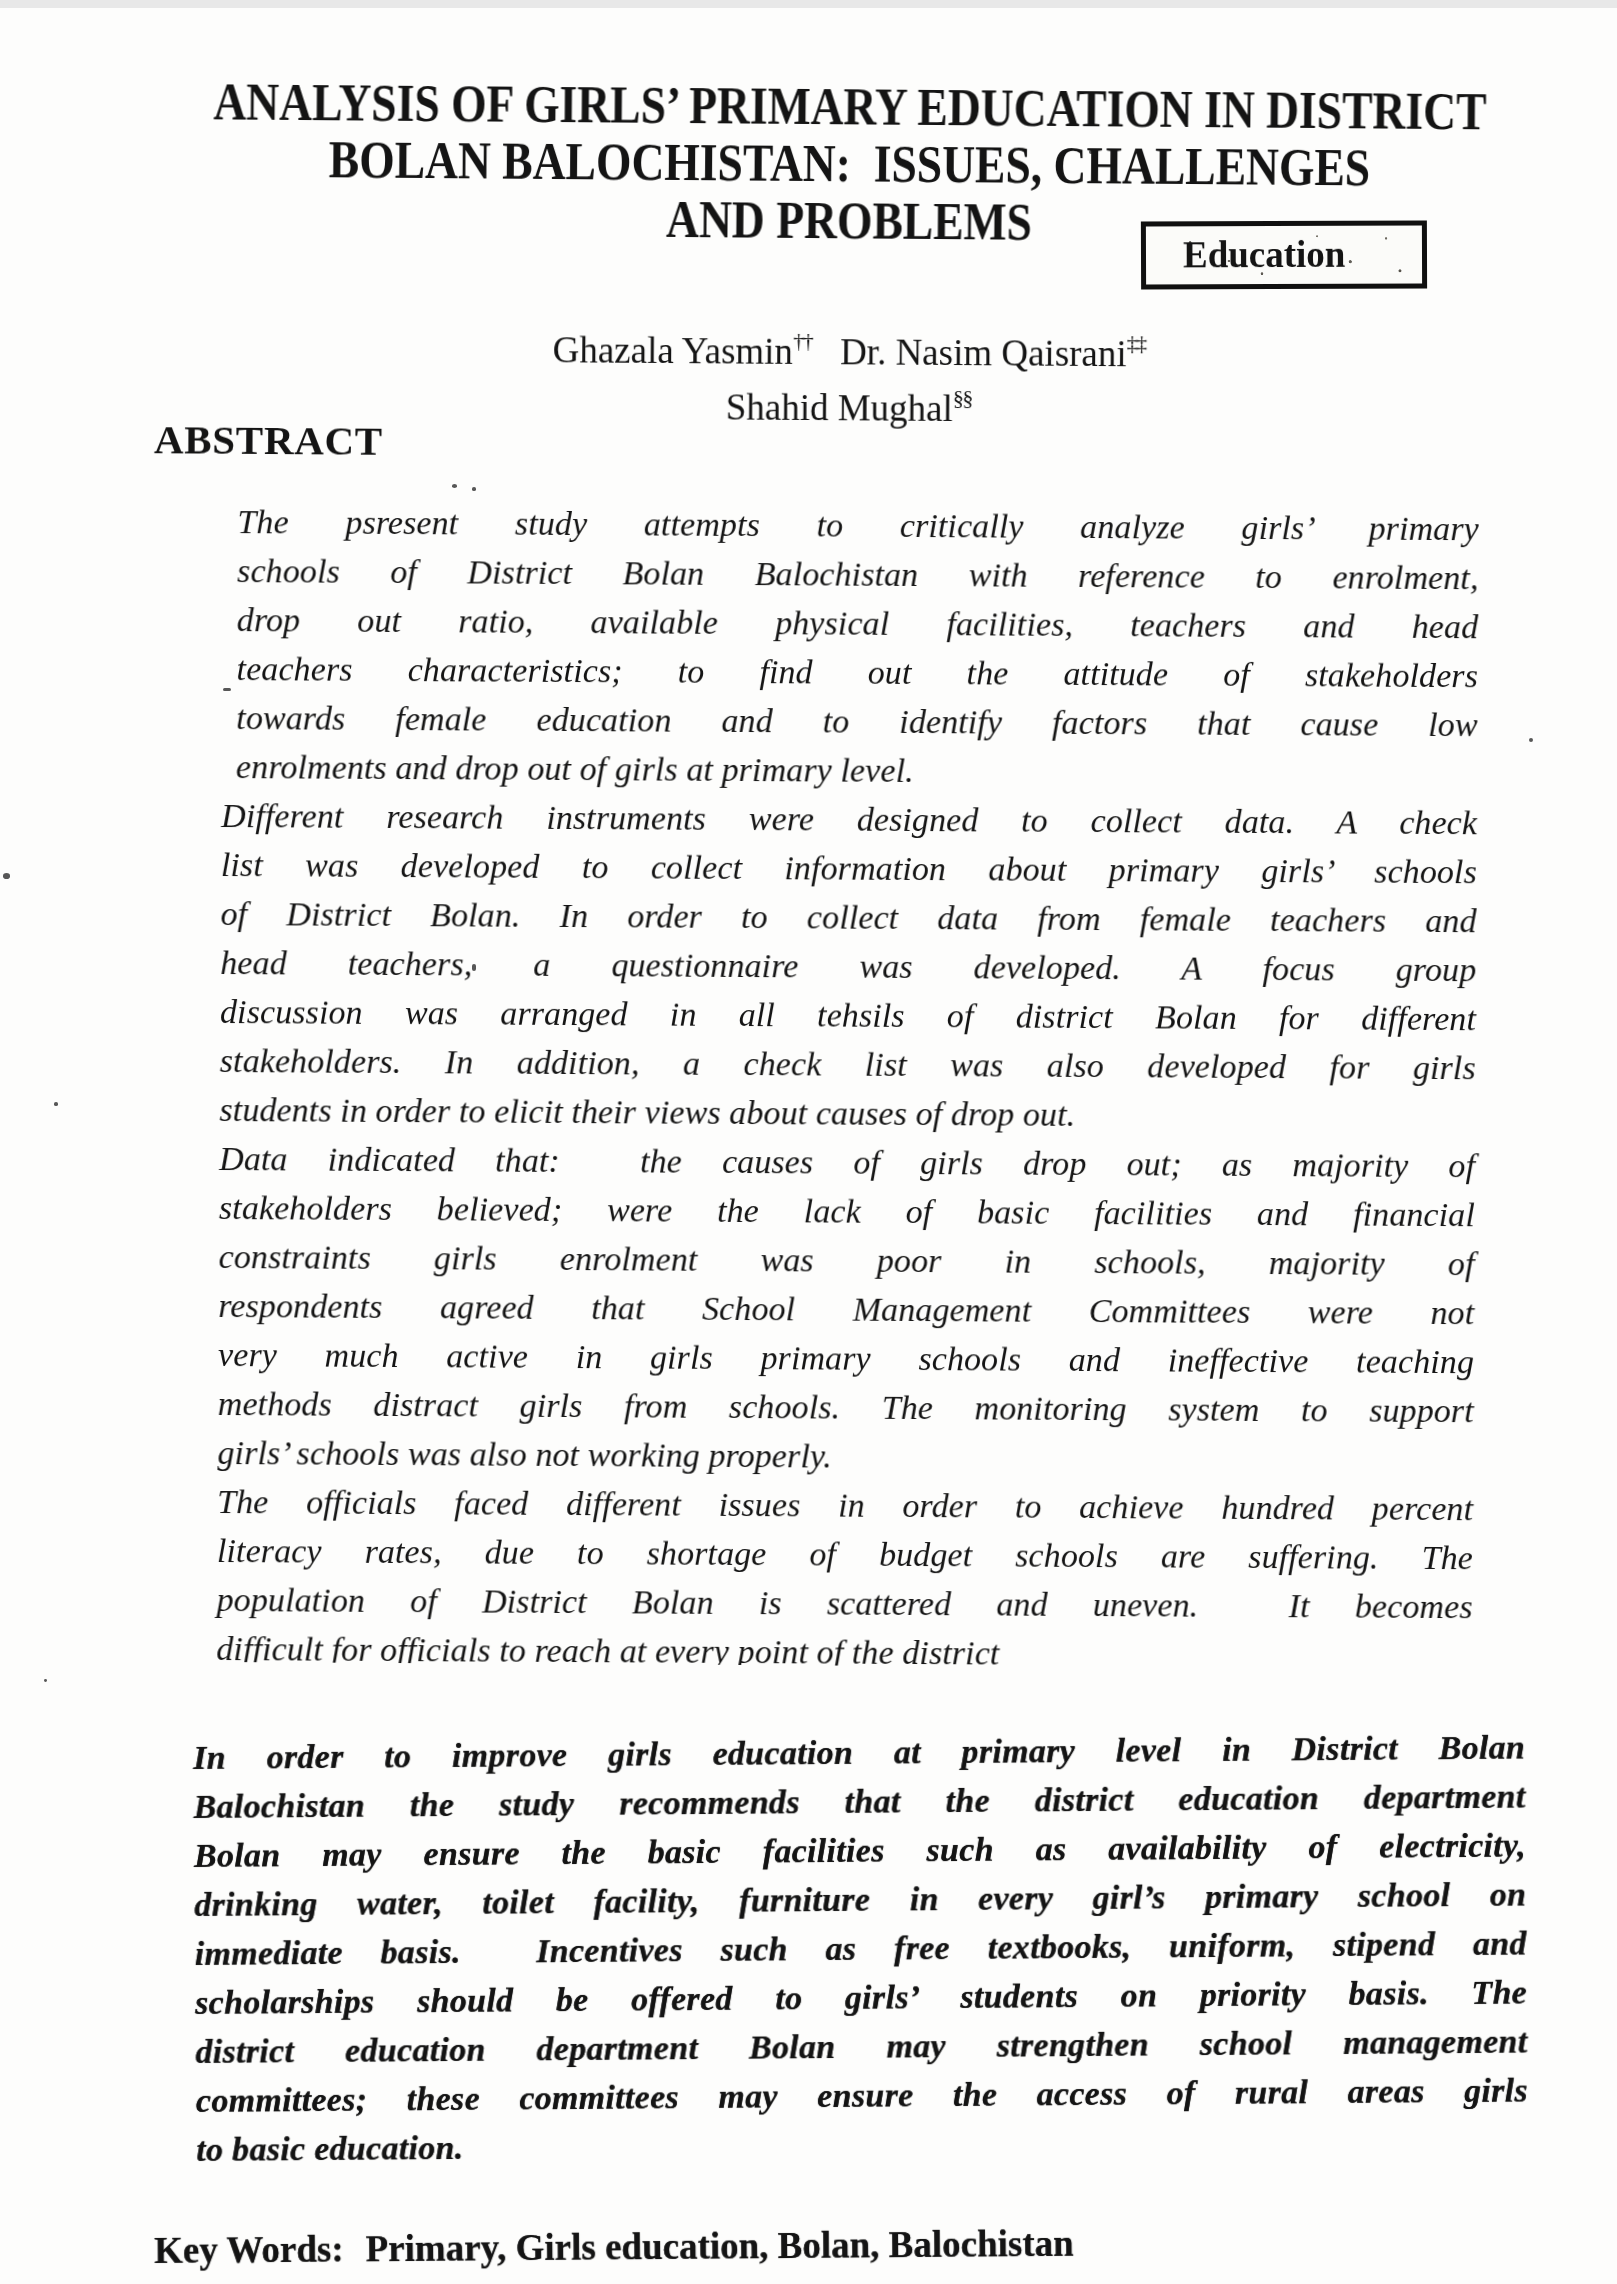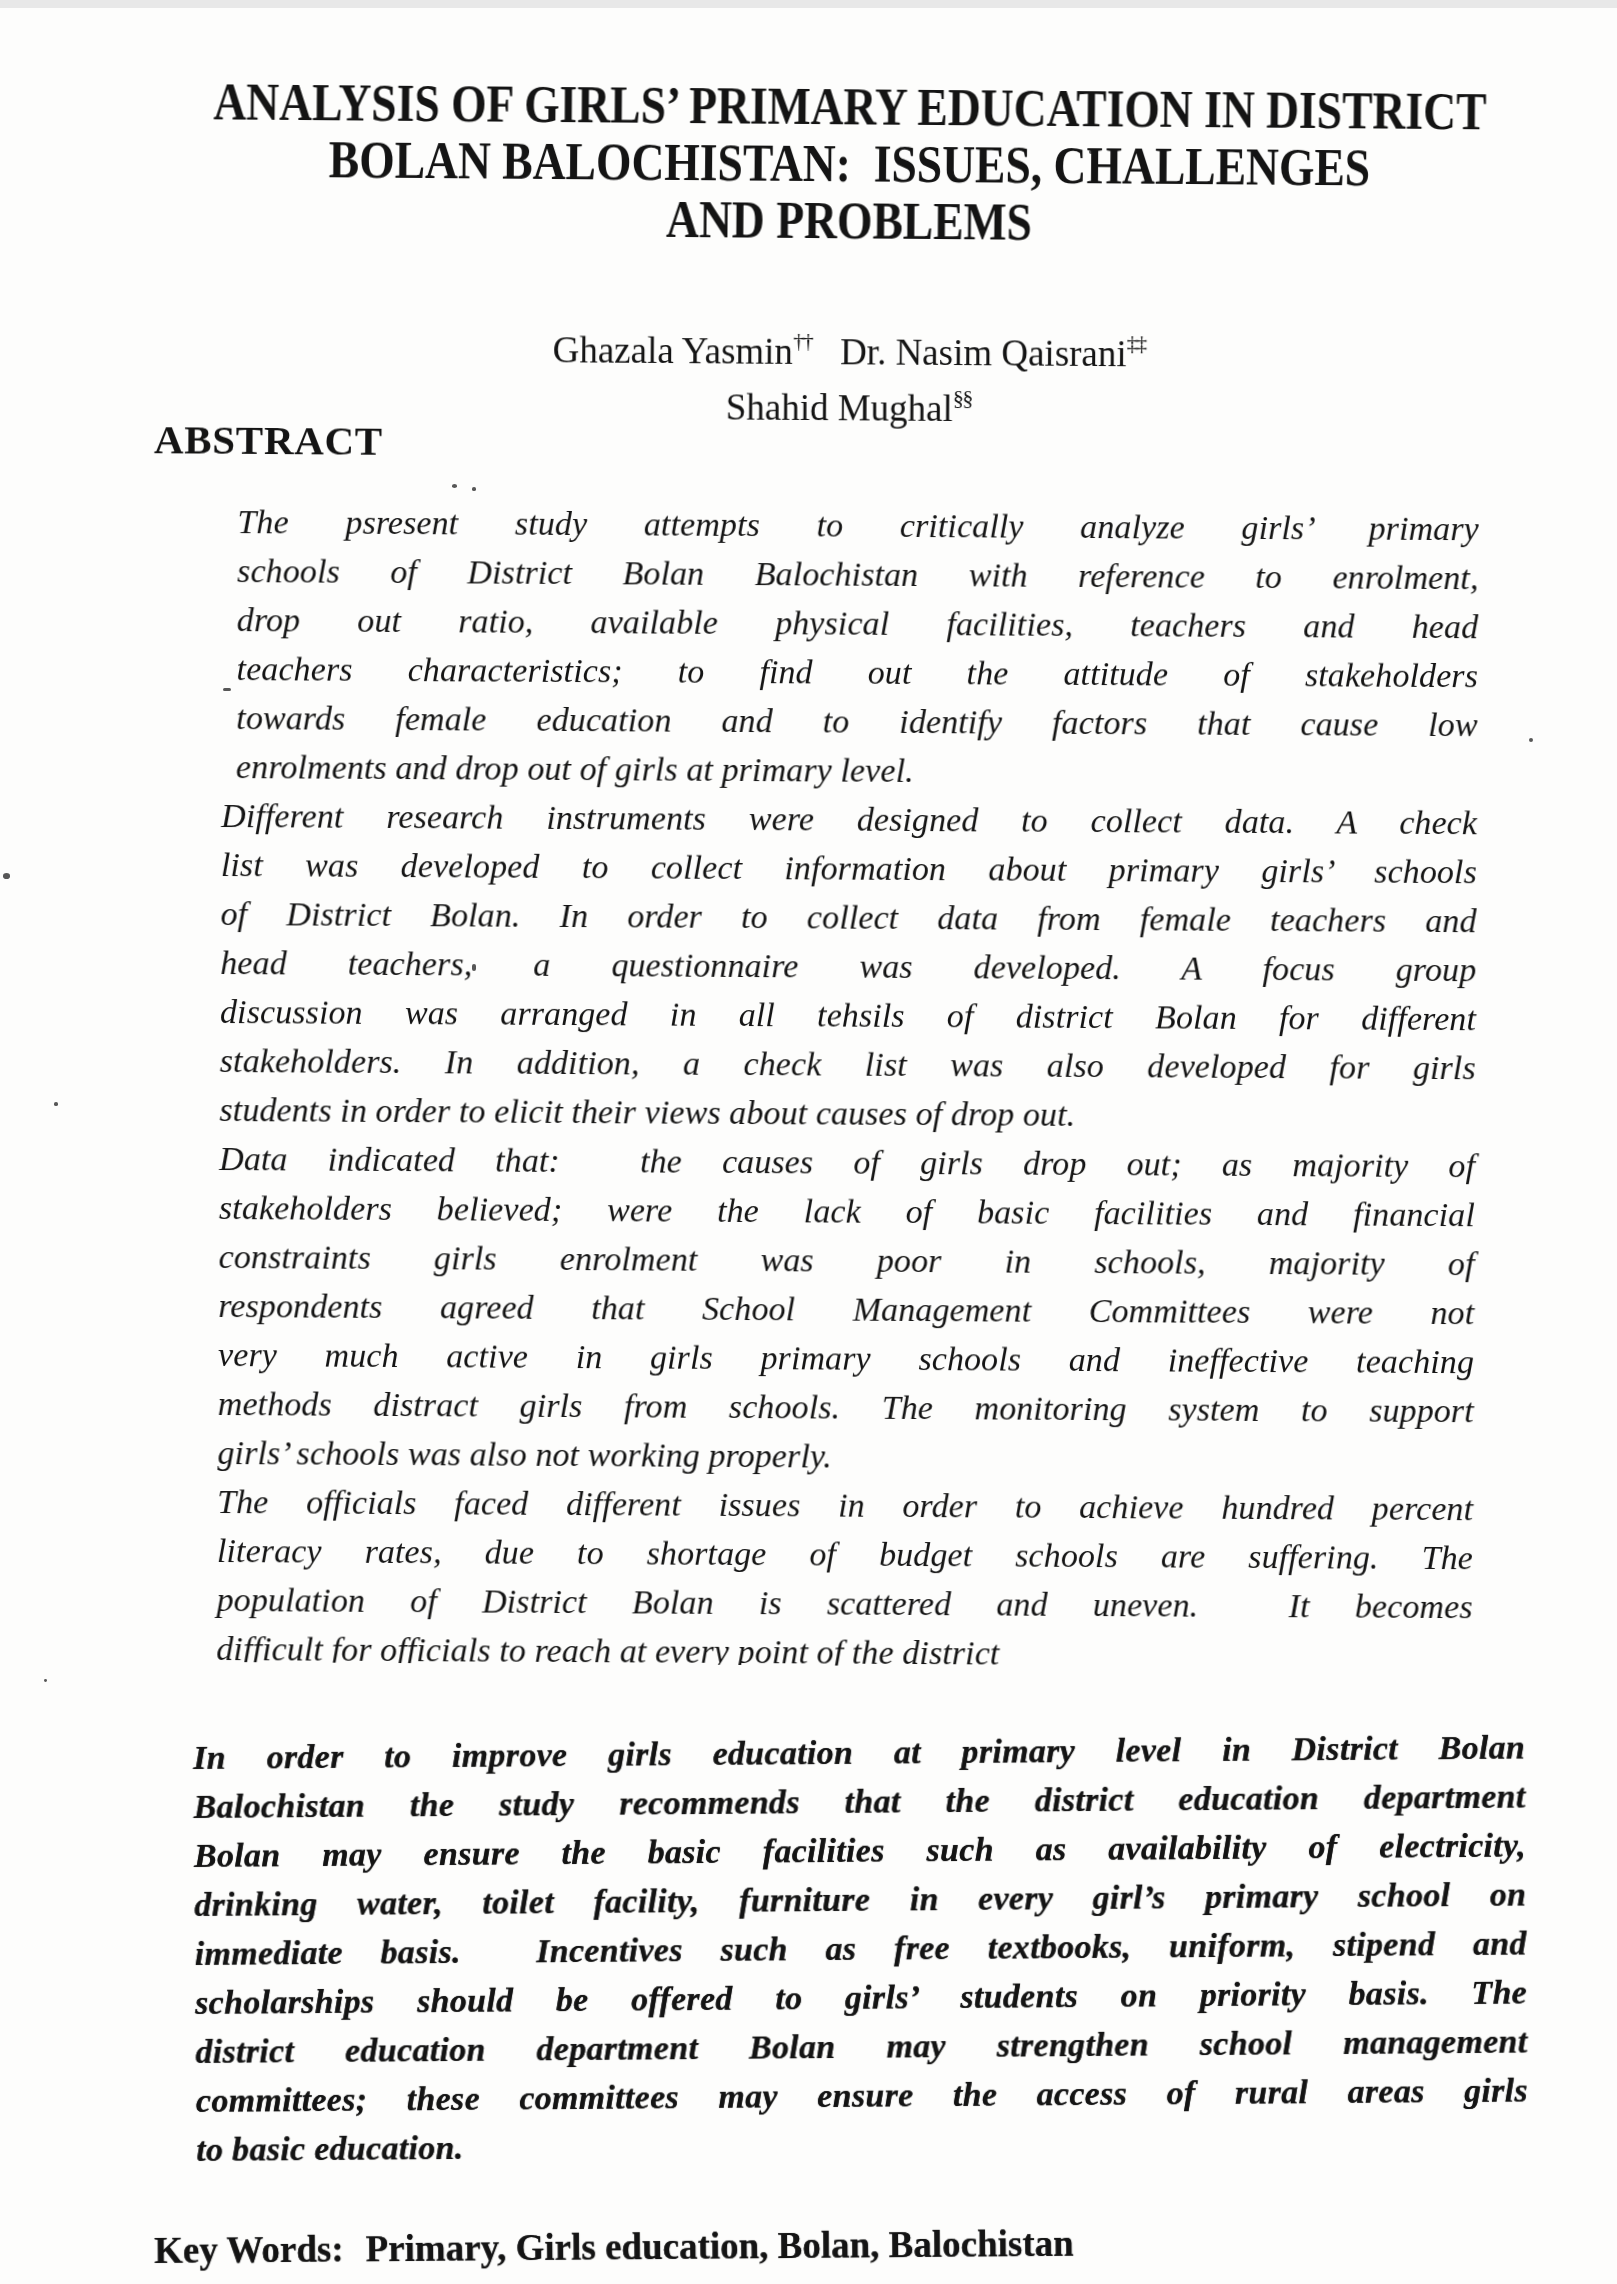--- a/index.html
+++ b/index.html
@@ -131,20 +131,23 @@
     <span class="speck"></span>
     <span class="speck"></span>
   </div>
 
   <header class="title-block">
     <div class="title-line">ANALYSIS OF GIRLS’ PRIMARY EDUCATION IN DISTRICT</div>
     <div class="title-line">BOLAN BALOCHISTAN:&nbsp; ISSUES, CHALLENGES</div>
     <div class="title-line">AND PROBLEMS</div>
   </header>
 
+  <div class="edu-box">
+    <span class="edu-label">Education</span>
+  </div>
 
   <div class="authors">
     <div>
       <span>Ghazala Yasmin</span><sup>††</sup><span class="author-gap"></span><span>Dr. Nasim Qaisrani</span><sup>‡‡</sup>
     </div>
     <div>
       <span>Shahid Mughal</span><sup>§§</sup>
     </div>
   </div>
 

